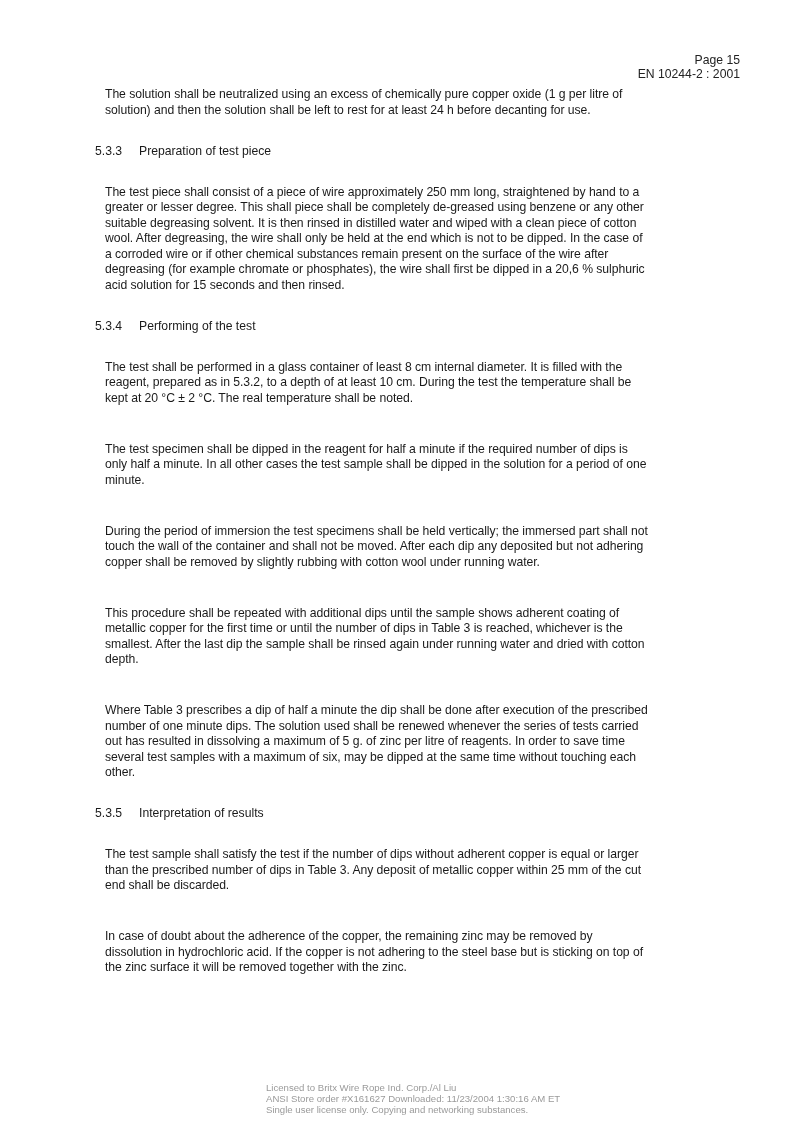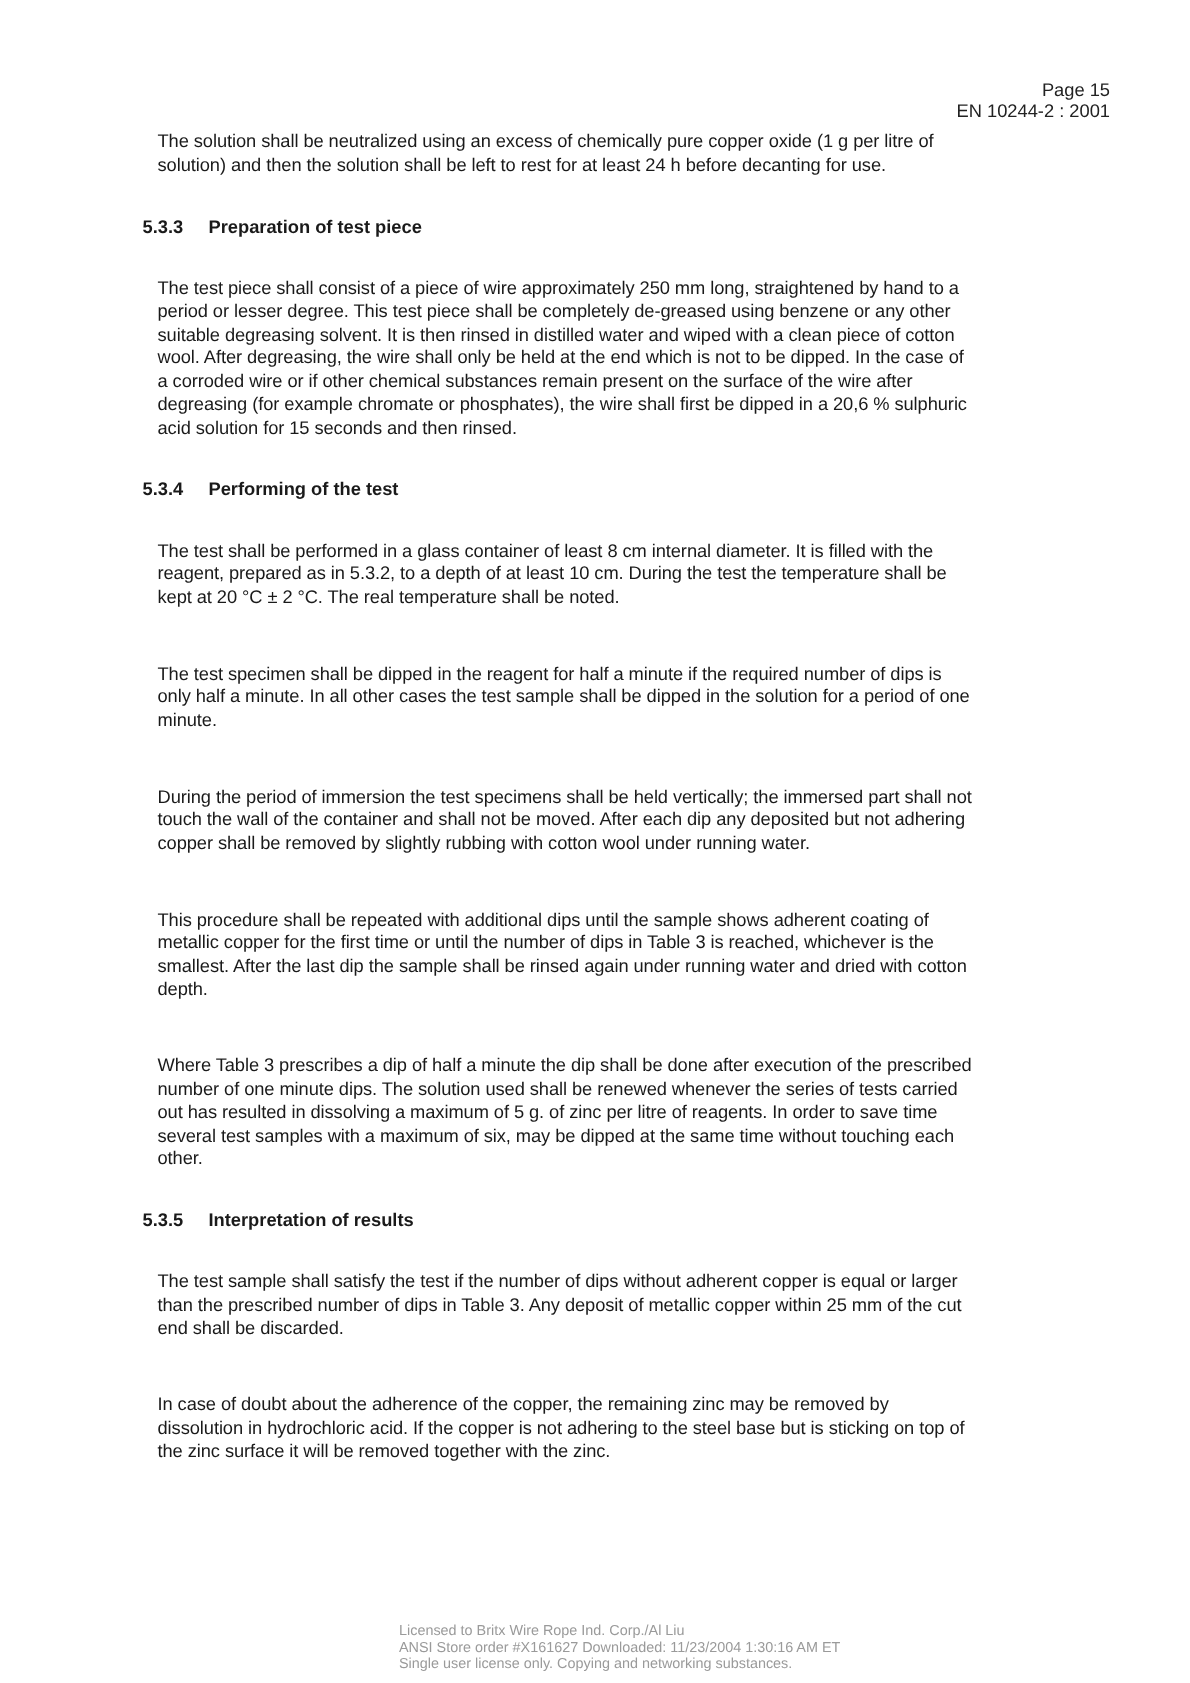--- a/index.html
+++ b/index.html
@@ -3,21 +3,21 @@
   <meta charset="utf-8">
   <style>
     html, body { margin: 0; padding: 0; background: #ffffff; }
     body { width: 793px; height: 1122px; position: relative; overflow: hidden;
            font-family: "Liberation Sans", sans-serif; color: #1a1a1a; }
     .header { position: absolute; right: 53px; top: 31px; text-align: right;
               font-size: 12.2px; line-height: 14px; color: #222; margin-top: 22px; }
     .content { position: absolute; left: 95px; top: 77px; width: 620px; }
     p.body { margin: 10px; font-size: 12.2px; line-height: 15.5px; letter-spacing: -0.05px; }
     .gap { height: 15.5px; }
-    h3.sec { margin: 0; font-size: 12.2px; line-height: 15.5px; font-weight: bold; }
+    h3.sec { margin: 0; font-size: 12.2px; line-height: 15.5px; font-weight: normal; }
     h3.sec .num { display: inline-block; width: 44px; }
     .footer { position: absolute; left: 266px; top: 1082px; font-size: 9.6px;
               line-height: 11px; color: #9a9a9a; }
   </style>
 </head>
 <body>
 
 <div class="header">
   <div>Page 15</div>
   <div>EN 10244-2 : 2001</div>
@@ -27,21 +27,21 @@
   <p class="body">
     <span>The solution shall be neutralized using an excess of chemically pure copper oxide (1 g per litre of</span><br>
     <span>solution) and then the solution shall be left to rest for at least 24 h before decanting for use.</span>
   </p>
   <div class="gap"></div>
 
   <h3 class="sec"><span class="num">5.3.3</span><span>Preparation of test piece</span></h3>
   <div class="gap"></div>
   <p class="body">
     <span>The test piece shall consist of a piece of wire approximately 250 mm long, straightened by hand to a</span><br>
-    <span>period or lesser degree. This test piece shall be completely de-greased using benzene or any other</span><br>
+    <span>greater or lesser degree. This shall piece shall be completely de-greased using benzene or any other</span><br>
     <span>suitable degreasing solvent. It is then rinsed in distilled water and wiped with a clean piece of cotton</span><br>
     <span>wool. After degreasing, the wire shall only be held at the end which is not to be dipped. In the case of</span><br>
     <span>a corroded wire or if other chemical substances remain present on the surface of the wire after</span><br>
     <span>degreasing (for example chromate or phosphates), the wire shall first be dipped in a 20,6 % sulphuric</span><br>
     <span>acid solution for 15 seconds and then rinsed.</span>
   </p>
   <div class="gap"></div>
 
   <h3 class="sec"><span class="num">5.3.4</span><span>Performing of the test</span></h3>
   <div class="gap"></div>

